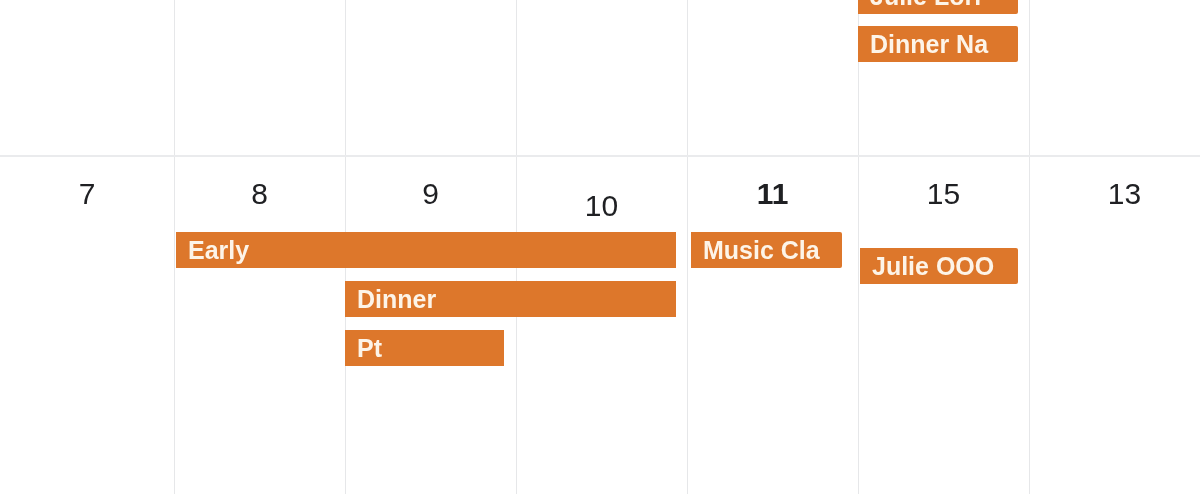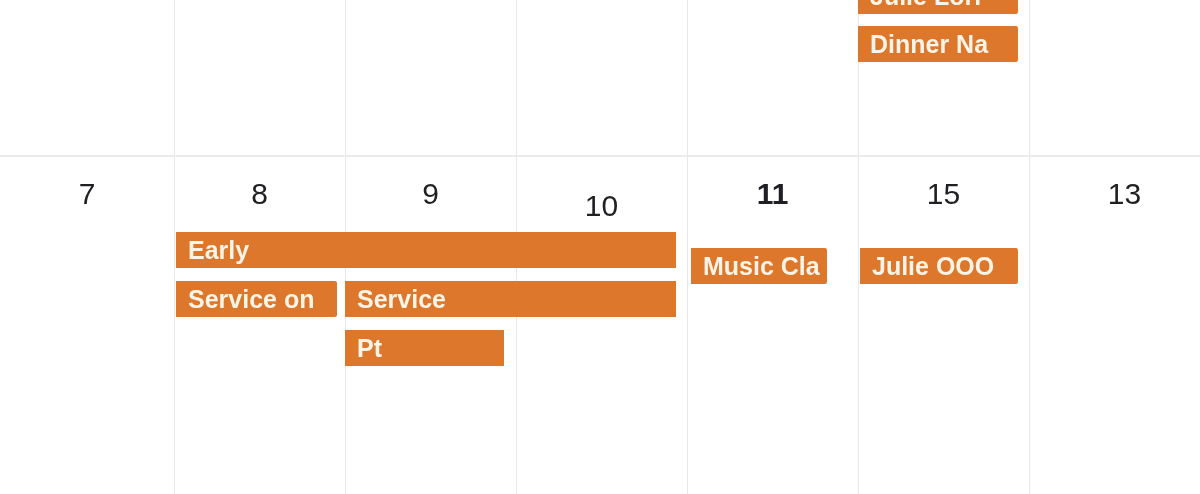--- a/index.html
+++ b/index.html
@@ -74,24 +74,23 @@
     <div class="daynum" style="left:0px;top:20px;width:174px;">7</div>
     <div class="daynum" style="left:174px;top:20px;width:171px;">8</div>
     <div class="daynum" style="left:345px;top:20px;width:171px;">9</div>
     <div class="daynum" style="left:516px;top:32px;width:171px;">10</div>
     <div class="daynum" style="left:687px;top:20px;width:171px;font-weight:bold;">11</div>
     <div class="daynum" style="left:858px;top:20px;width:171px;">15</div>
     <div class="daynum" style="left:1029px;top:20px;width:191px;text-align:center;">13</div>
 
     <div class="ev" style="left:176px;top:75px;width:500px;">Early</div>
 
-    <div class="ev clip-r" style="left:691px;top:91px;width:136px;">Music Cla</div>
+    <div class="ev clip-r" style="left:691px;top:75px;width:151px;">Music Cla</div>
 
     <div class="ev clip-r" style="left:860px;top:75px;width:158px;margin-top:16px;">Julie OOO</div>
 
-    <div class="ev clip-r" style="left:176px;top:124px;width:161px;">Service on</div>
 
-    <div class="ev" style="left:345px;top:124px;width:331px;">Service</div>
+    <div class="ev" style="left:345px;top:124px;width:331px;">Dinner</div>
 
     <div class="ev" style="left:345px;top:173px;width:159px;">Pt</div>
   </div>
 
 </div>
 
 </body></html>

